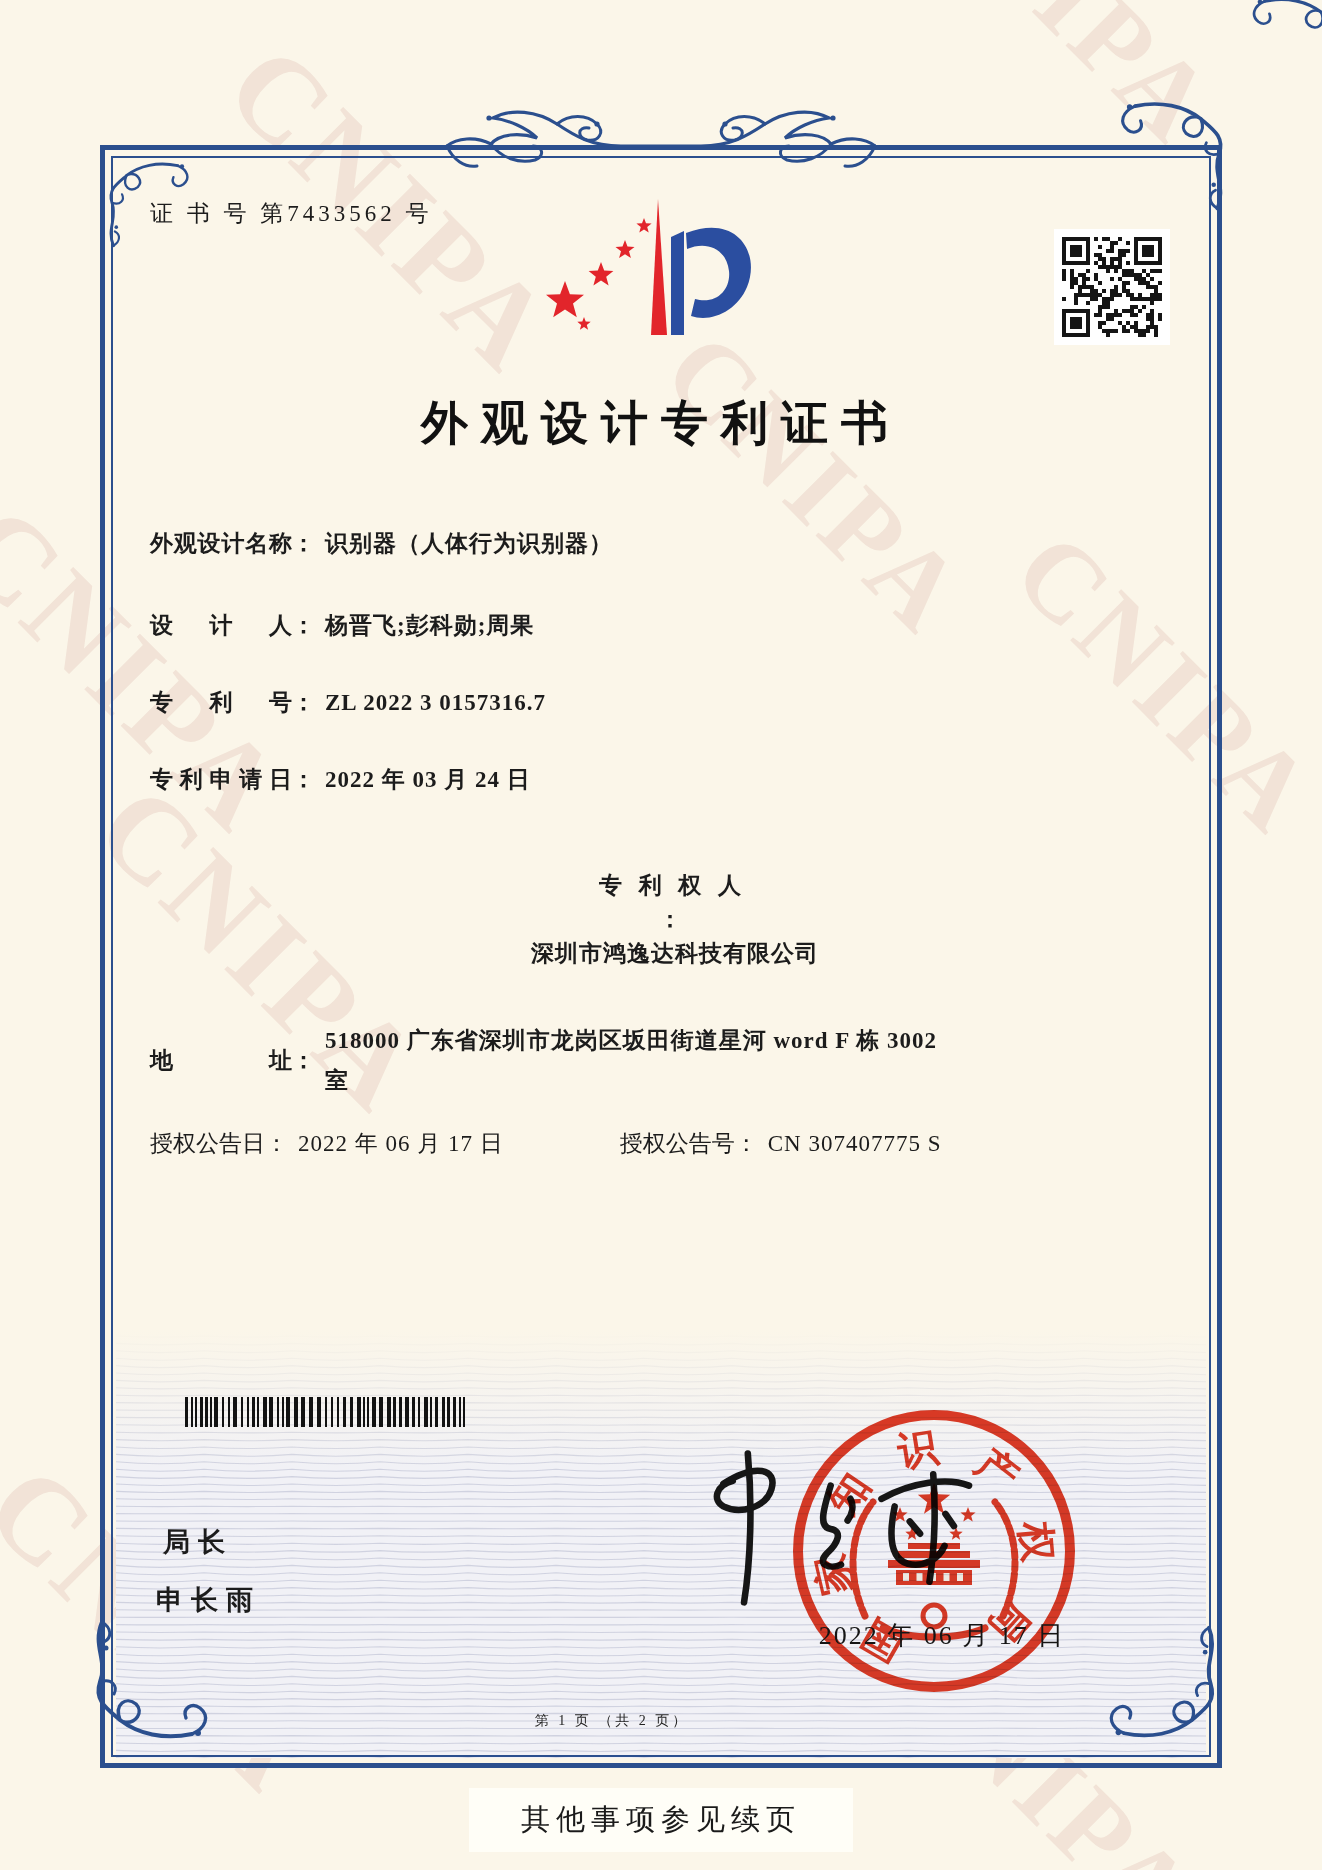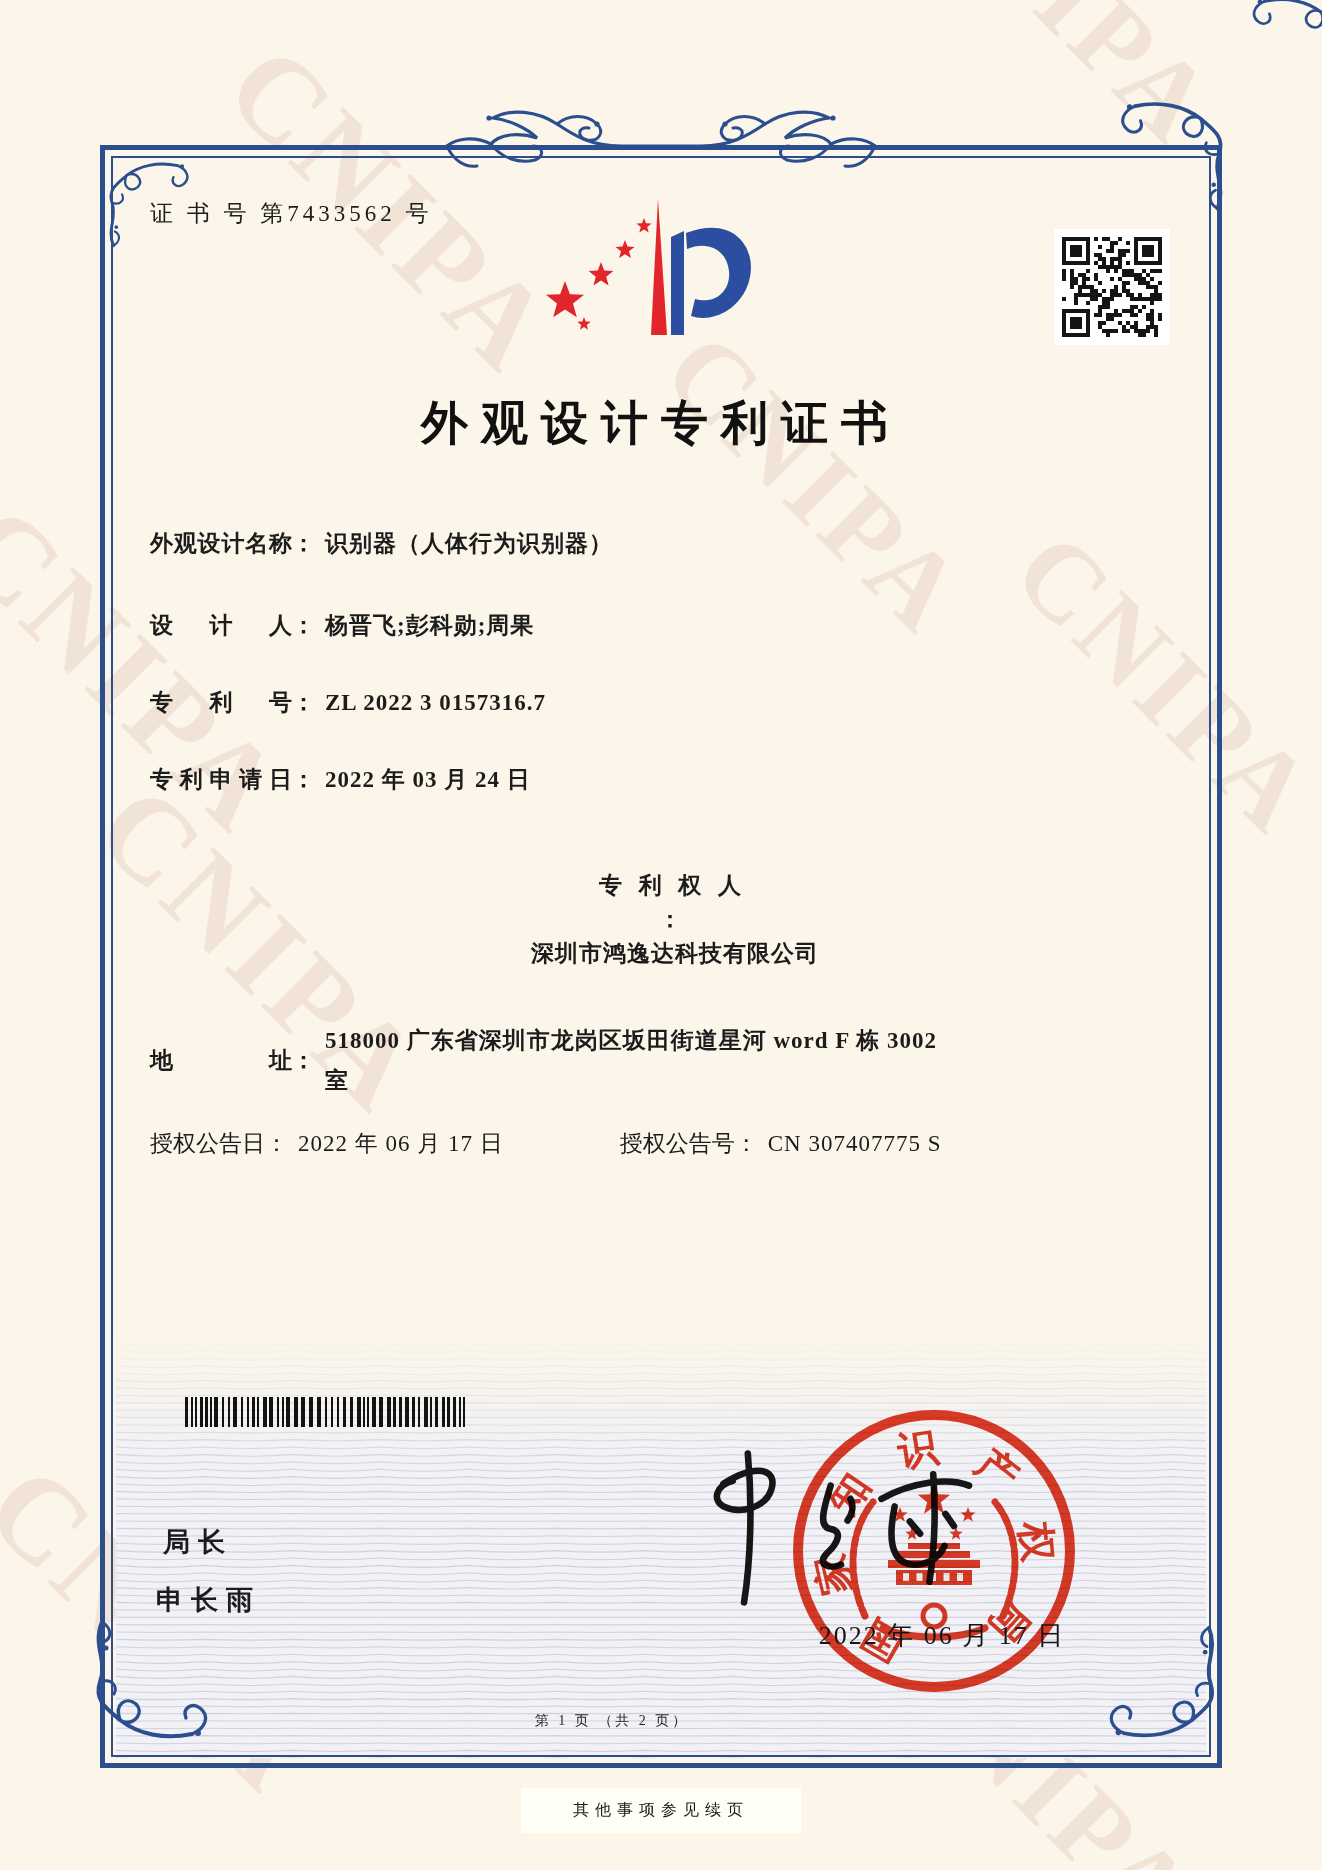--- a/index.html
+++ b/index.html
@@ -59,21 +59,21 @@
   .signer-name{position:absolute; left:156px; top:1582px; z-index:2;
     font-family:"Liberation Sans", sans-serif; font-size:27px; font-weight:bold; letter-spacing:8px;text-align:right;}
   .signature{position:absolute; left:660px; top:1448px; z-index:2;}
   .seal{position:absolute; left:787px; top:1404px; z-index:3; opacity:0.94; mix-blend-mode:multiply;}
   .seal-date{position:absolute; left:812px; top:1618px; width:260px; z-index:4; text-align:center;
     font-size:26px; letter-spacing:2px; color:#151515;}
   .pageinfo{position:absolute; left:0; top:1712px; width:1224px; text-align:center; z-index:2;
     font-size:14px; letter-spacing:3px; color:#222;}
   .note-wrap{position:absolute; left:0; top:1788px; width:1322px; text-align:center; z-index:2;}
   .note-box{display:inline-block; background:#fffef7; padding:12px 52px;
-    font-size:16px; letter-spacing:6px; color:#1a1a1a;}
+    font-size:29px; letter-spacing:6px; color:#1a1a1a;}
 </style>
 </head>
 <body>
 
 <div class="page">
 
   <div class="wm" style="left:190px; top:140px; font-size:120px;">CNIPA</div>
   <div class="wm" style="left:630px; top:420px; font-size:110px;">CNIPA</div>
   <div class="wm" style="left:-80px; top:600px; font-size:120px;">CNIPA</div>
   <div class="wm" style="left:980px; top:620px; font-size:110px;">CNIPA</div>

